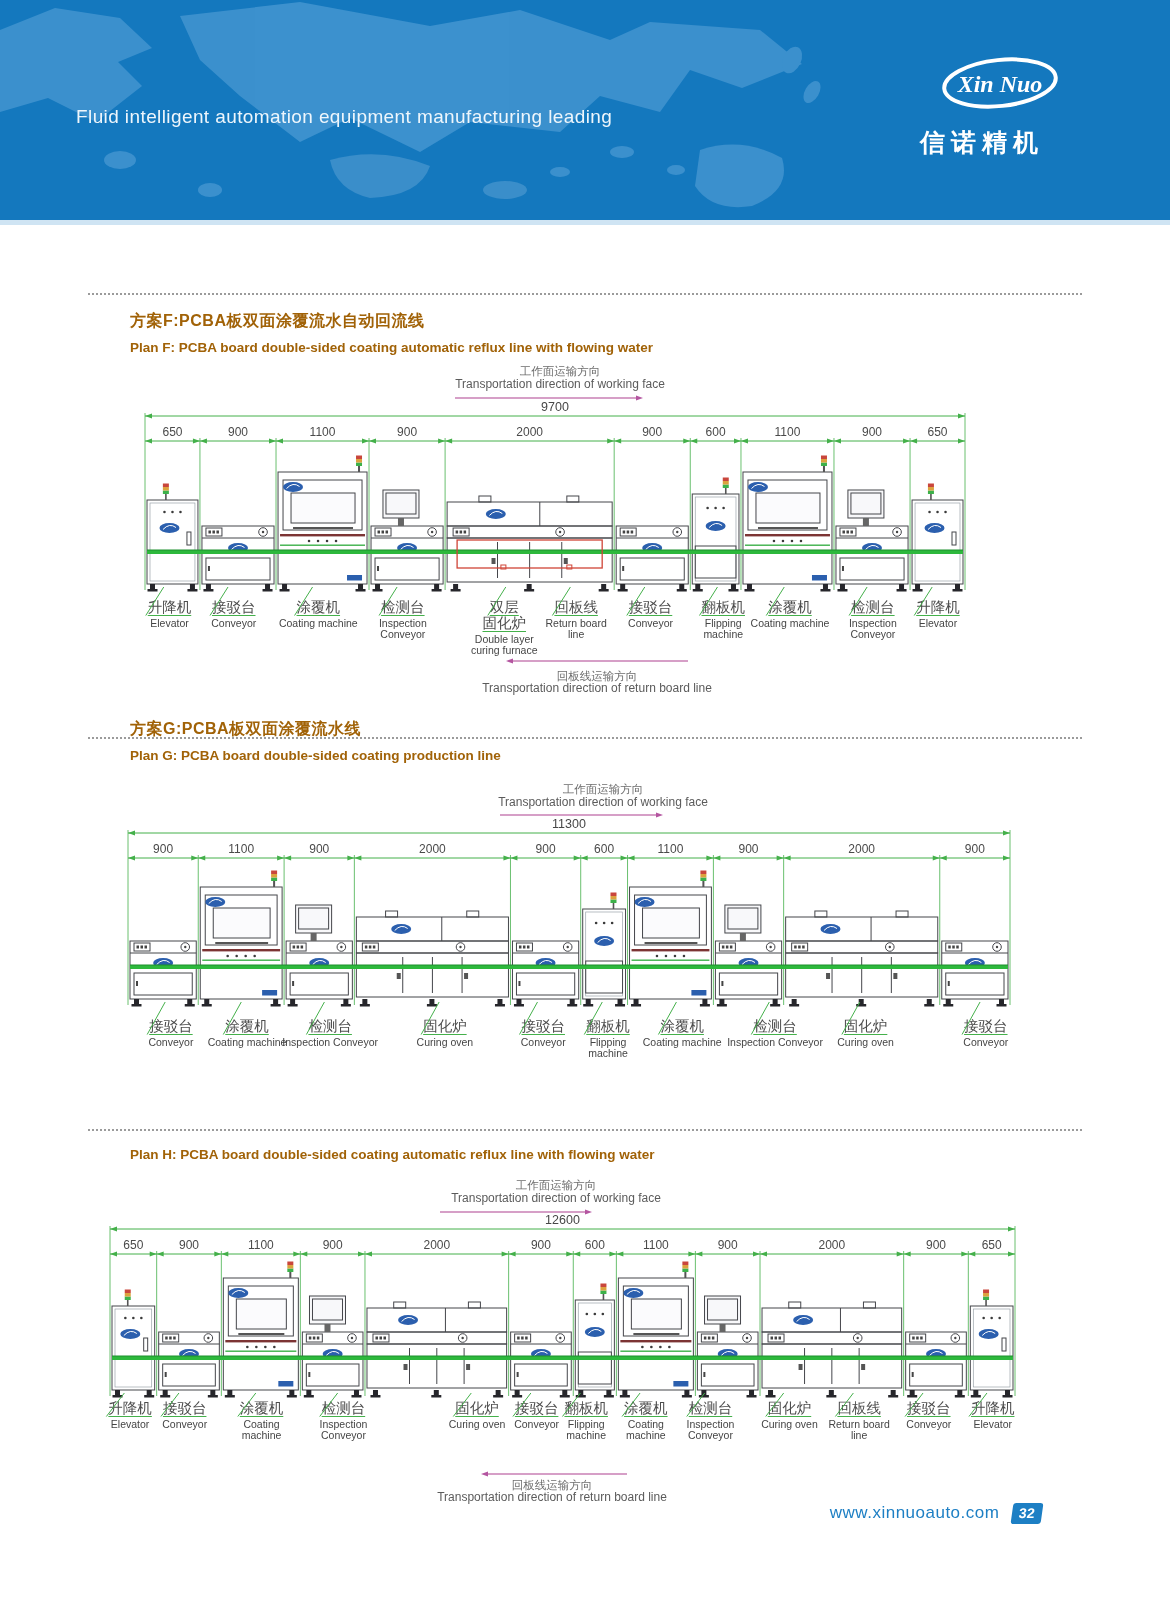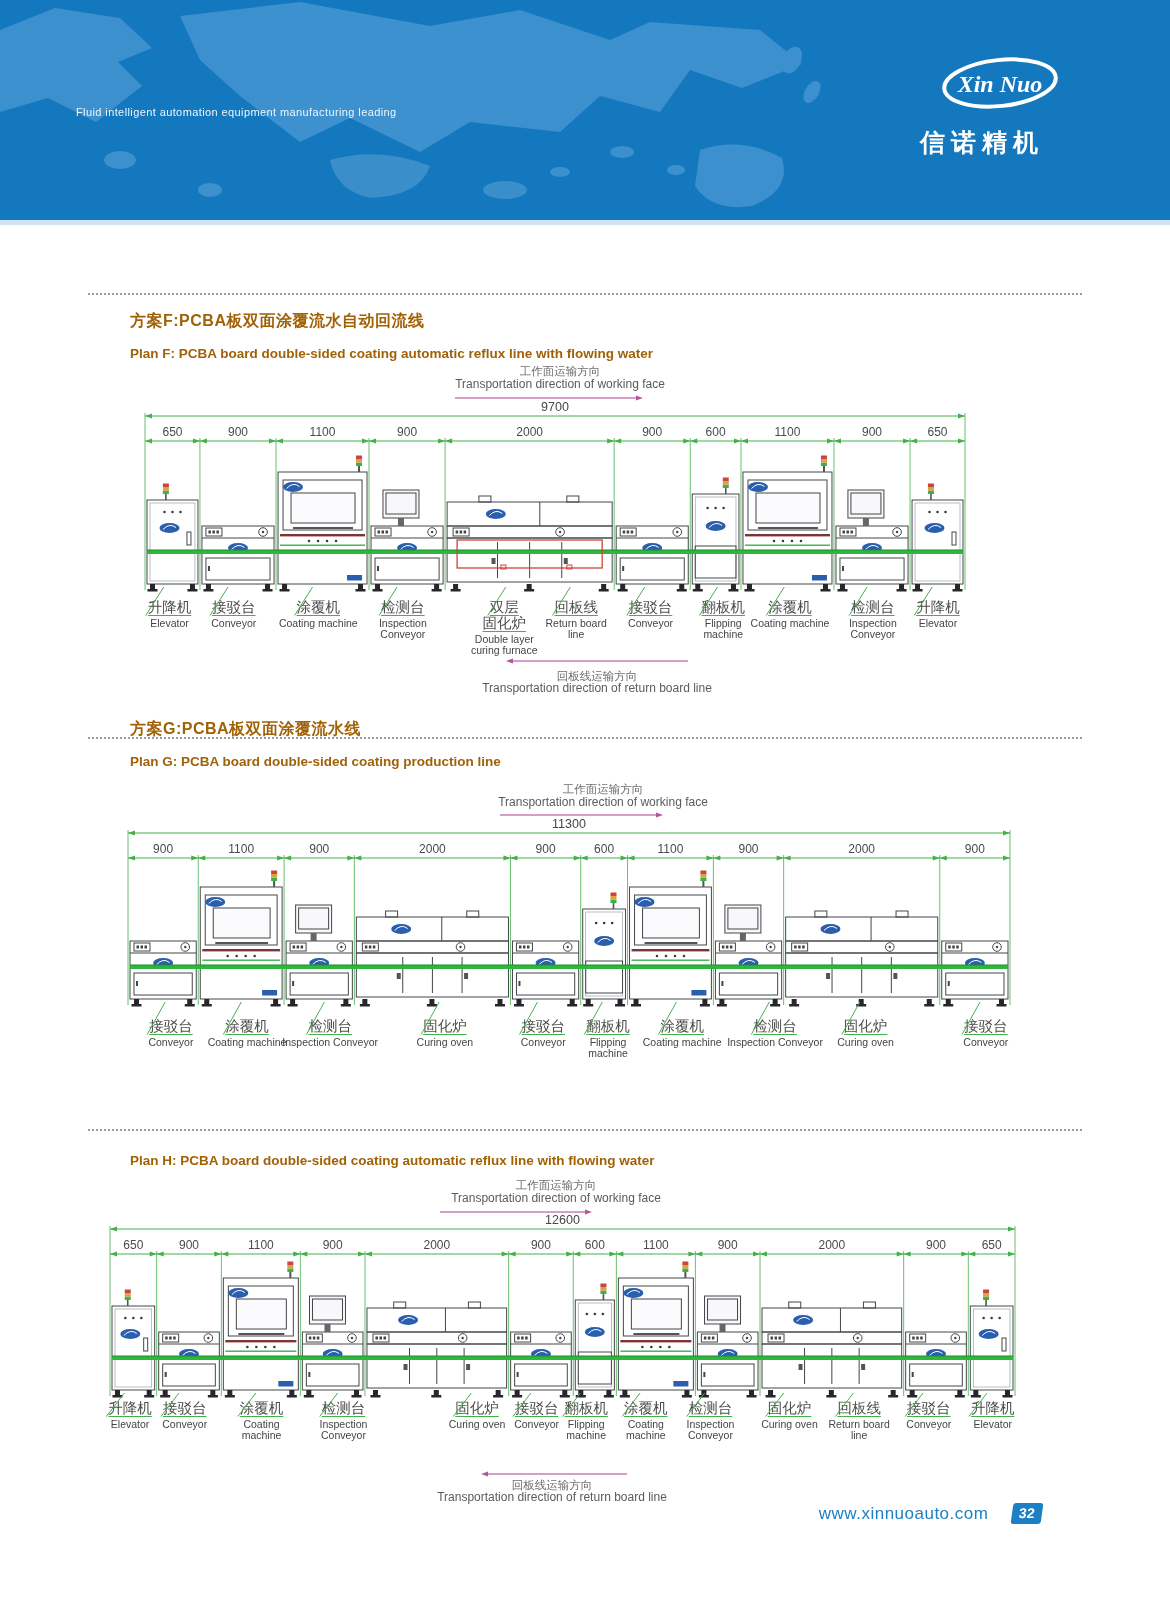--- a/index.html
+++ b/index.html
@@ -4,33 +4,33 @@
 <style>
   html,body{margin:0;padding:0;background:#ffffff;}
   .page{position:relative;width:1170px;height:1600px;background:#fff;overflow:hidden;
         font-family:"Liberation Sans",sans-serif;}
   
   .hdr{position:absolute;left:0;top:0;width:1170px;height:225px;background:#1478be;overflow:hidden;}
   .hdr-strip{position:absolute;left:0;bottom:0;width:100%;height:5px;background:#cfe4f3;}
   .hdr-map{position:absolute;left:0;top:0;}
   .tagline{position:absolute;left:76px;top:97px;color:#ffffff;z-index:3;}
   .tag-zh{font-size:21px;font-weight:bold;letter-spacing:1.5px;}
-  .tag-en{font-size:11px;margin-top:9px;color:#eef6fc;letter-spacing:0.4px;}
+  .tag-en{font-size:19px;margin-top:9px;color:#eef6fc;letter-spacing:0.4px;}
   .logo{position:absolute;left:920px;top:52px;width:160px;text-align:left;color:#fff;z-index:3;}
   .logo-cn{font-size:25px;font-weight:bold;letter-spacing:6px;margin-top:8px;}
   
   .divider{position:absolute;left:88px;width:994px;border-top:2px dotted #9b9b9b;height:0;}
   .plan-title{position:absolute;left:130px;color:#a16207;z-index:3;}
   .pt-zh{font-size:16px;font-weight:bold;letter-spacing:0.5px;}
-  .pt-en{font-size:13.5px;font-weight:bold;margin-top:14px;}
+  .pt-en{font-size:13.5px;font-weight:bold;margin-top:8px;}
   
   #diagram-svg{position:absolute;left:0;top:0;z-index:2;}
   #diagram-svg text{font-family:"Liberation Sans",sans-serif;}
   
-  .footer{position:absolute;top:1503px;right:128px;display:flex;align-items:center;gap:24px;z-index:3;}
+  .footer{position:absolute;top:1503px;right:128px;display:flex;gap:13px;z-index:3;}
   .web{color:#1d7fc4;font-size:17px;letter-spacing:0.5px;text-decoration:none;}
   .badge{background:#1d7fc4;color:#fff;font-size:14px;font-weight:bold;
          padding:2px 7px 3px 7px;transform:skewX(-8deg);border-radius:3px;}
 </style>
 </head>
 <body>
 
 <div class="page">
 
   <div class="hdr">

